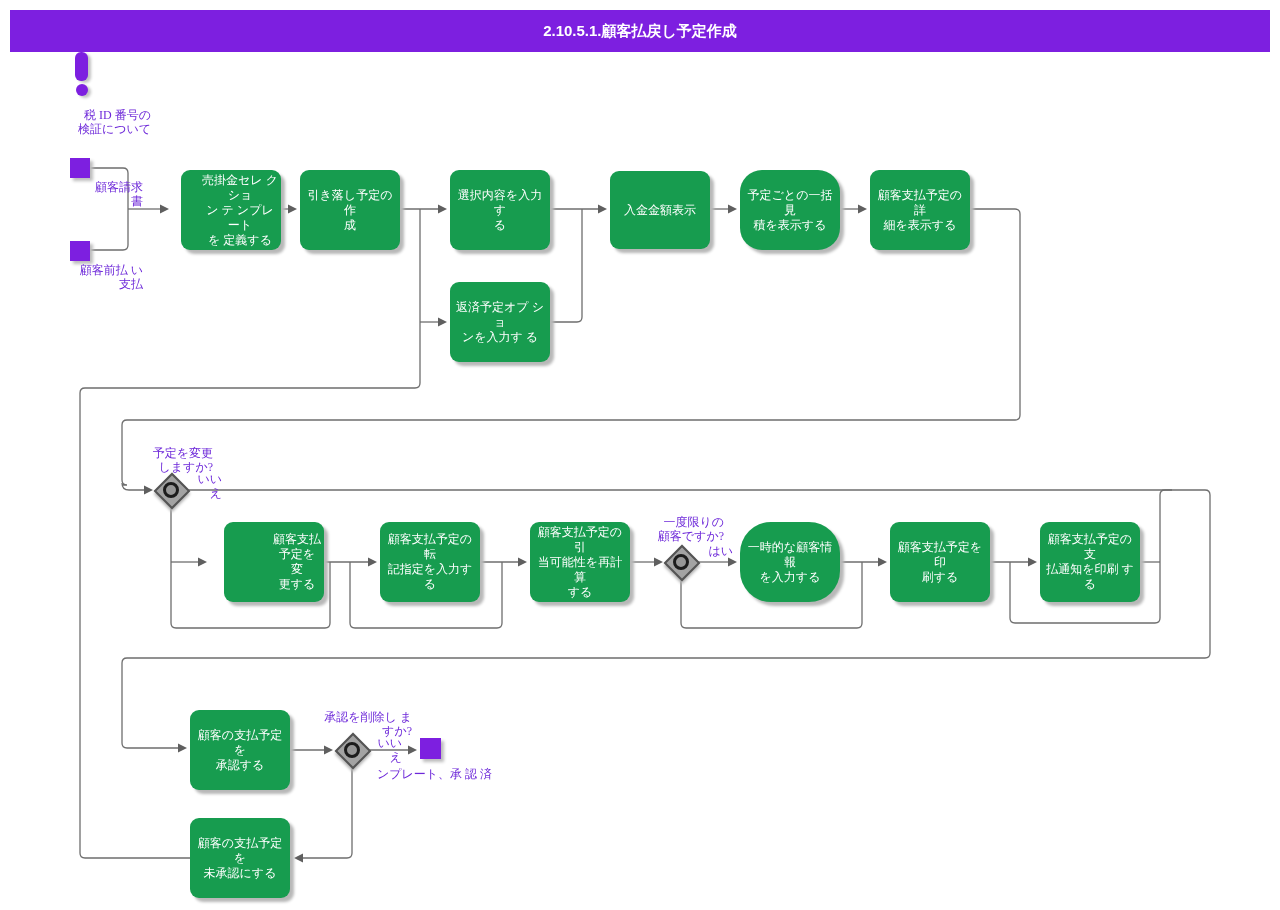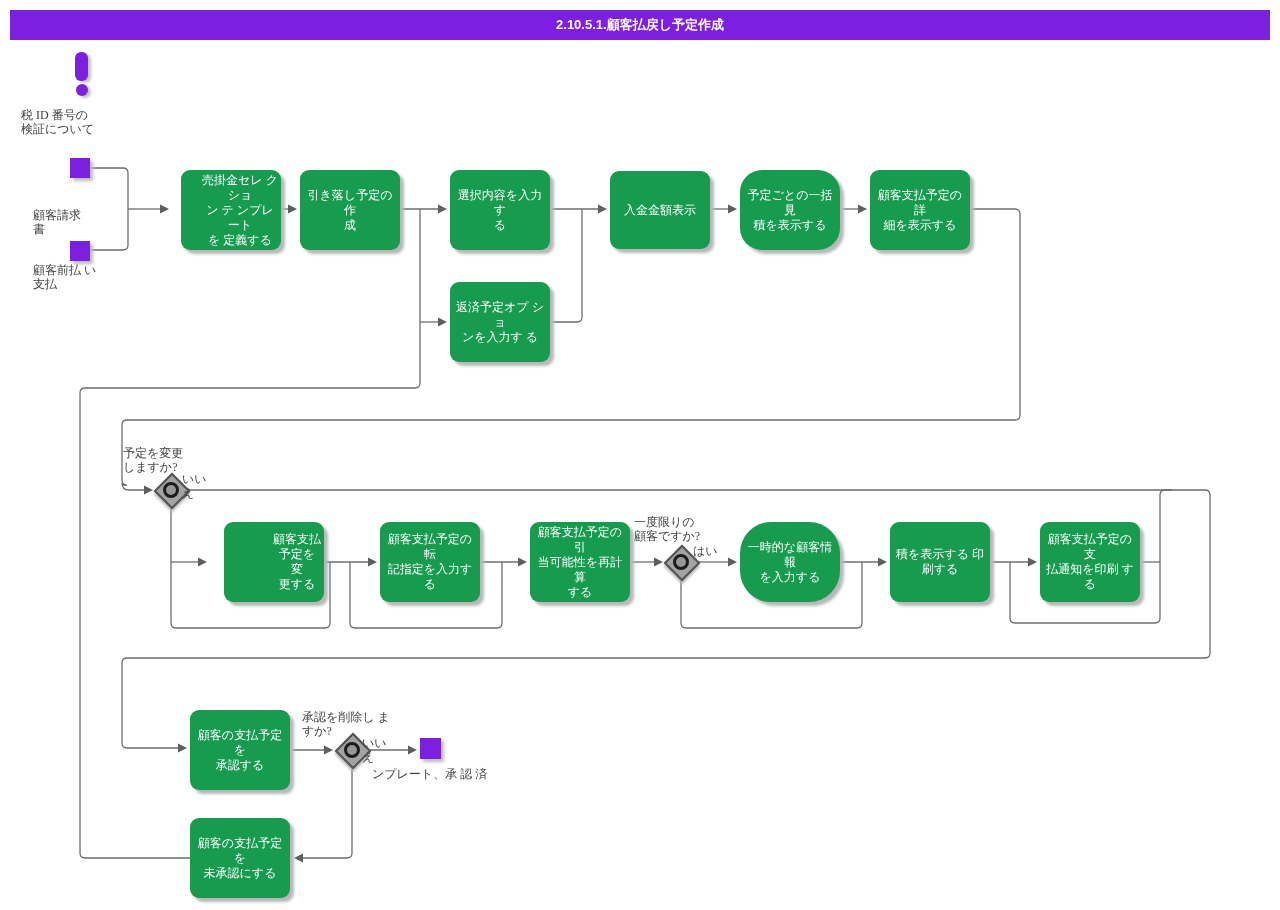--- a/index.html
+++ b/index.html
@@ -1,42 +1,42 @@
 <!DOCTYPE html>
 <html><head>
 <meta charset="utf-8">
 <style>
   html,body{margin:0;padding:0;background:#ffffff;}
   #canvas{position:relative;width:1280px;height:910px;background:#ffffff;overflow:hidden;
           font-family:"Liberation Serif","DejaVu Serif",serif;}
   
-  .titlebar{position:absolute;left:10px;top:10px;width:1260px;height:30px;background:#7D1FE0;
+  .titlebar{position:absolute;left:10px;top:10px;width:1260px;height:42px;background:#7D1FE0;
             color:#ffffff;display:flex;align-items:center;justify-content:center;
-            font-family:"Liberation Sans","DejaVu Sans",sans-serif;font-weight:bold;font-size:13px;}
+            font-family:"Liberation Sans","DejaVu Sans",sans-serif;font-weight:bold;font-size:15px;}
   
   svg.flows{position:absolute;left:0;top:0;}
   svg.flows path{fill:none;stroke:#6E6E6E;stroke-width:1.3;}
   svg.flows polygon{fill:#5f5f5f;stroke:none;}
   
   .task{position:absolute;width:100px;height:80px;background:#179C4F;border-radius:9px;
         box-shadow:4px 4px 3px #b8b8b8;display:flex;align-items:center;justify-content:center;
         color:#ffffff;font-size:12px;line-height:15px;text-align:center;white-space:pre-line;
         padding:2px;box-sizing:border-box;}
   
   .event-square{position:absolute;width:20px;height:20px;background:#7D1FE0;
                 box-shadow:3px 3px 3px #bdbdbd;}
   
   .gateway{position:absolute;width:34px;height:34px;}
   .gateway .diamond{position:absolute;left:5px;top:5px;width:22px;height:22px;background:#a3a3a3;
                     border:2px solid #545454;transform:rotate(45deg);box-shadow:2px 2px 3px #b5b5b5;}
   .gateway .ring{position:absolute;left:9px;top:9px;width:10px;height:10px;border-radius:50%;
                  border:3.5px solid #1c1c1c;background:#979797;}
   
-  .lbl{position:absolute;transform:translateX(-50%);color:#404040;font-size:12px;line-height:14px;
-       text-align:left;white-space:pre-line;}
+  .lbl{position:absolute;transform:translateX(-50%);color:#6d28d9;font-size:12px;line-height:14px;
+       text-align:right;white-space:pre-line;}
   
   .excl-bar{position:absolute;left:75px;top:52px;width:13px;height:29px;background:#7D1FE0;
             border-radius:6px;box-shadow:3px 2px 3px #c2c2c2;}
   .excl-dot{position:absolute;left:76px;top:84px;width:12px;height:12px;background:#7D1FE0;
             border-radius:50%;box-shadow:3px 2px 3px #c2c2c2;}
 </style>
 </head>
 <body>
 
 <div id="canvas">
@@ -104,21 +104,21 @@
     <path d="M 352 767 V 853 Q 352 858 347 858 H 302"></path>
     <polygon points="294,858 303,853.5 303,862.5"></polygon>
   </svg>
 
   <div class="excl-bar"></div>
   <div class="excl-dot"></div>
   <div class="lbl" style="left:86px;top:108px;width:130px;">税 ID 番号の
 検証について</div>
 
   <div class="event-square" style="left:70px;top:158px;"></div>
-  <div class="lbl" style="left:88px;top:180px;width:110px;margin-top:28px;">顧客請求
+  <div class="lbl" style="left:88px;top:180px;width:110px;">顧客請求
 書</div>
   <div class="event-square" style="left:70px;top:241px;"></div>
   <div class="lbl" style="left:88px;top:263px;width:110px;">顧客前払 い
 支払</div>
 
   <div class="task" style="left:181px;top:170px;padding-left:20px;">
     <span>売掛金セレ クショ
 ン テ ンプレート
 を 定義する</span></div>
   <div class="task" style="left:300px;top:170px;">
@@ -164,21 +164,21 @@
     <div class="ring"></div>
   </div>
   <div class="lbl" style="left:679px;top:515px;width:90px;">一度限りの
 顧客ですか?</div>
   <div class="lbl" style="left:713px;top:544px;width:40px;">はい</div>
 
   <div class="task" style="left:740px;top:522px;border-radius:31px;">
     <span>一時的な顧客情報
 を入力する</span></div>
   <div class="task" style="left:890px;top:522px;">
-    <span>積を表示する 印
+    <span>顧客支払予定を 印
 刷する</span></div>
   <div class="task" style="left:1040px;top:522px;">
     <span>顧客支払予定の 支
 払通知を印刷 する</span></div>
 
   <div class="task" style="left:190px;top:710px;">
     <span>顧客の支払予定を
 承認する</span></div>
 
   <div class="gateway" style="left:335px;top:733px;">

